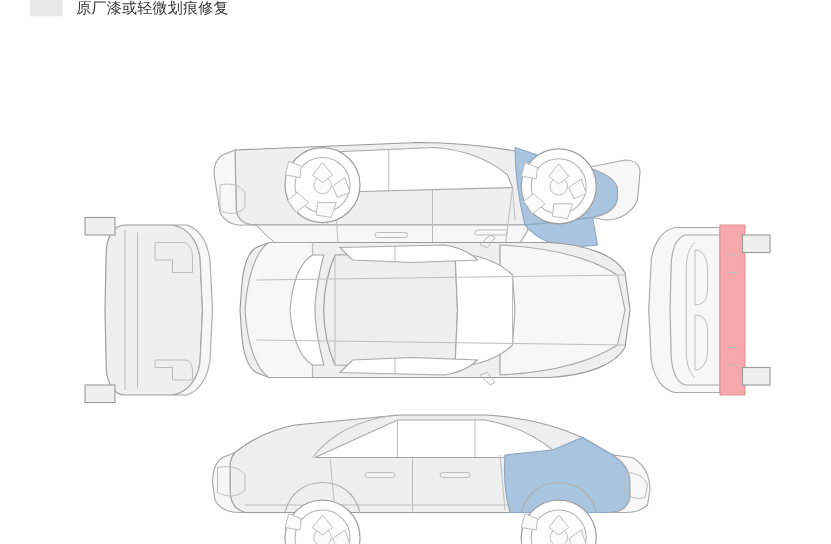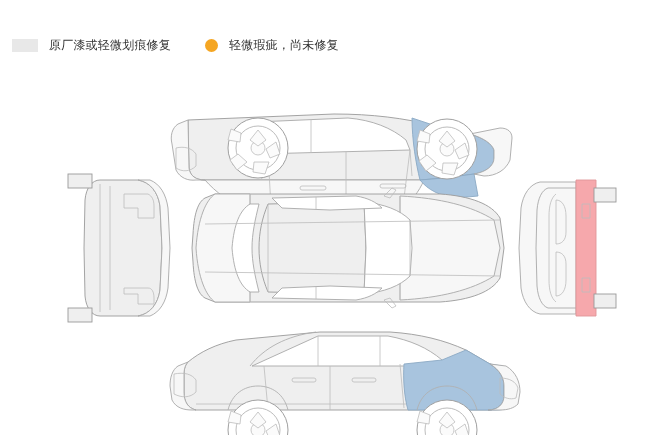--- a/index.html
+++ b/index.html
@@ -16,22 +16,22 @@
   }
 
   
   #legend {
     position: absolute;
     left: 0;
     top: 0;
     width: 665px;
     height: 52px;
     display: flex;
-    align-items: flex-end;
-    padding-left: 12px;
+    align-items: flex-start;
+    padding-left: 24px;
     box-sizing: border-box;
   }
   .legend-item {
     display: flex;
     align-items: center;
     margin-right: 34px;
     white-space: nowrap;
   }
   .legend-swatch {
     width: 26px;
@@ -84,24 +84,20 @@
 
 <div id="legend">
 
   <div class="legend-item">
     <span class="legend-swatch" style="background:#e8e8e8"></span>
     <span class="legend-label">原厂漆或轻微划痕修复</span>
   </div>
 
 
 
-  <div class="legend-item">
-    <span class="legend-dot" style="background:#f5a623"></span>
-    <span class="legend-label">轻微瑕疵，尚未修复</span>
-  </div>
 
 </div>
 
 <div id="diagram">
 <svg viewBox="0 0 665 387" xmlns="http://www.w3.org/2000/svg">
 
   <g>
 
     <path class="body-fill" d="M188,72 L334,66 C372,66 404,70 436,78
             L470,86 C484,90 492,96 494,102 L494,110

